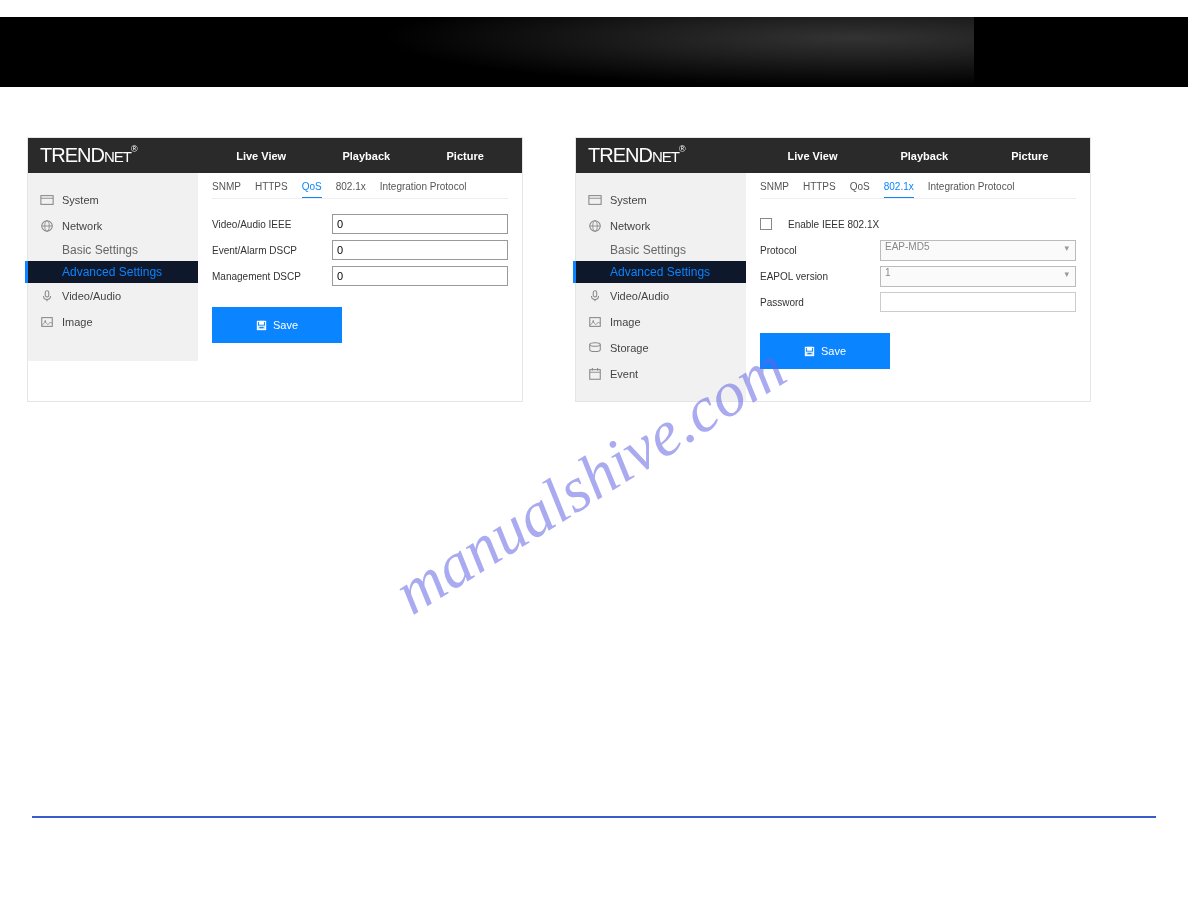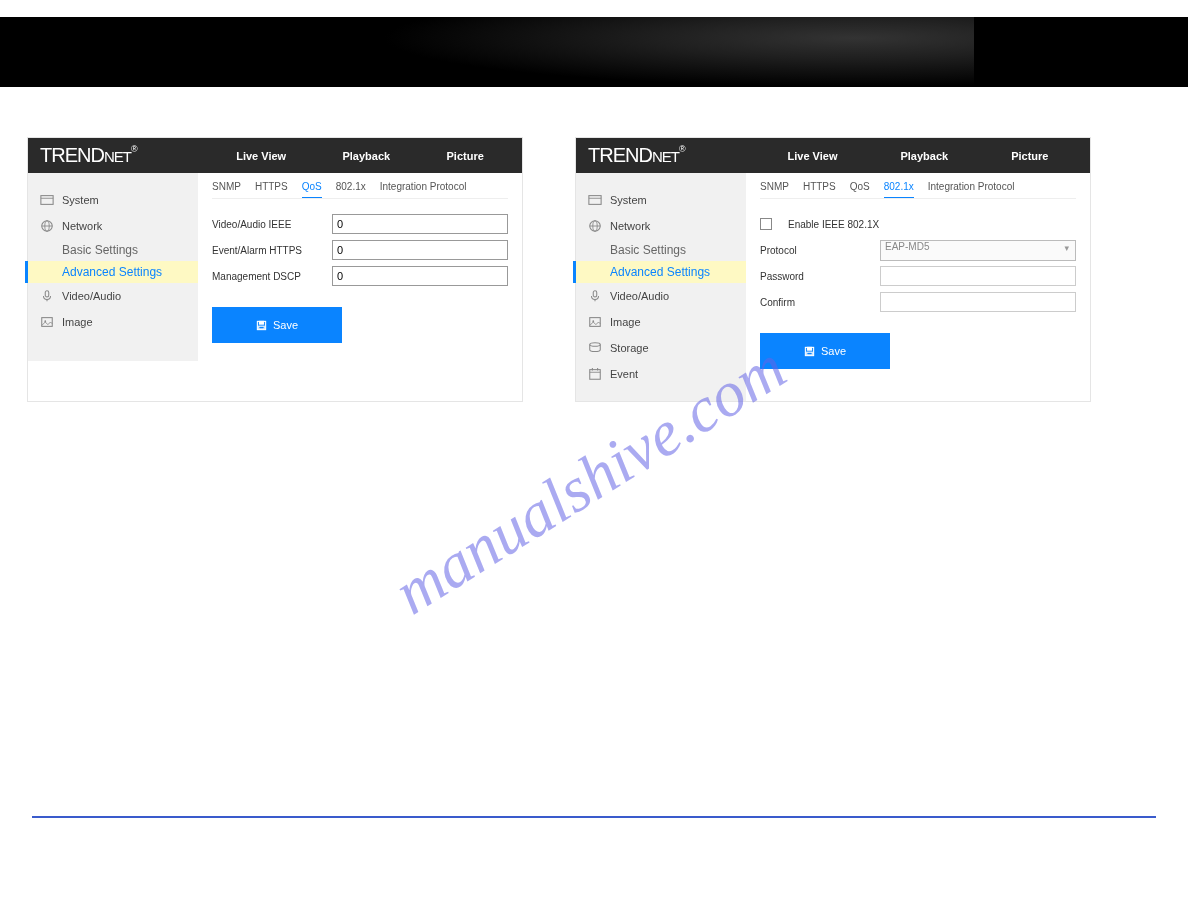--- a/index.html
+++ b/index.html
@@ -15,21 +15,21 @@
   .brand { font-family: Arial Black, Arial, sans-serif; font-weight: 400; font-size: 20px; letter-spacing: -1px; padding: 0 12px; width: 170px; }
   .brand .small { font-size: 15px; }
   .brand sup { font-size: 9px; vertical-align: top; }
   .hmenu { display: flex; flex: 1; justify-content: space-around; font-size: 11px; font-weight: bold; padding: 0 10px; }
   .hmenu div { cursor: pointer; }
 
   .panel-body { display: flex; }
   .sidebar { width: 170px; background: #f1f1f1; padding: 14px 0; min-height: 160px; }
   .side-item { display: flex; align-items: center; gap: 8px; padding: 6px 12px; font-size: 11px; color: #444; cursor: pointer; }
   .side-sub { padding-left: 34px; font-size: 12px; color: #666; cursor: pointer; height: 22px; display: flex; align-items: center; }
-  .side-sub.active { color: #0a84ff; border-left: 3px solid #0a84ff; margin-left: -3px; background: #fef9c3; }
+  .side-sub.active { color: #0a84ff; border-left: 3px solid #0a84ff; margin-left: -3px; background: #0f172a; }
   .side-icon { width: 14px; height: 14px; display: inline-block; color: #888; }
 
   .content { flex: 1; padding: 8px 14px 18px 14px; font-size: 11px; color: #333; }
   .tabs { display: flex; gap: 14px; border-bottom: 1px solid #eee; padding-bottom: 6px; margin-bottom: 12px; font-size: 10px; }
   .tab { color: #555; cursor: pointer; }
   .tab.active { color: #0a84ff; border-bottom: 1px solid #0a84ff; padding-bottom: 4px; margin-bottom: -6px; }
 
   .form-row { display: flex; align-items: center; height: 26px; gap: 10px; }
   .form-label { width: 110px; font-size: 10px; color: #333; }
   .form-input { flex: 1; border: 1px solid #999; height: 20px; padding: 0 4px; font-size: 11px; background: #fff; }
@@ -102,21 +102,21 @@
           <div class="tab">HTTPS</div>
           <div class="tab active">QoS</div>
           <div class="tab">802.1x</div>
           <div class="tab">Integration Protocol</div>
         </div>
         <div class="form-row">
           <div class="form-label">Video/Audio IEEE</div>
           <input class="form-input" value="0" style="">
         </div>
         <div class="form-row">
-          <div class="form-label">Event/Alarm HTTPS</div>
+          <div class="form-label">Event/Alarm DSCP</div>
           <input class="form-input" value="0" style="">
         </div>
         <div class="form-row">
           <div class="form-label">Management DSCP</div>
           <input class="form-input" value="0" style="">
         </div>
         <button class="save-btn">
           <svg class="save-icon" viewBox="0 0 16 16" fill="none" stroke="#fff" stroke-width="1.6">
               <rect x="2" y="2" width="12" height="12"></rect>
               <rect x="5" y="2" width="6" height="4" fill="#fff"></rect>
@@ -199,25 +199,25 @@
         </div>
         <div class="form-row">
           <span class="chk"></span>
           <span style="font-size:10px;">Enable IEEE 802.1X</span>
         </div>
         <div class="form-row">
           <div class="form-label">Protocol</div>
           <div class="form-select">EAP-MD5</div>
         </div>
         <div class="form-row">
+          <div class="form-label">EAPOL version</div>
+          <div class="form-select">1</div>
+        </div>
+        <div class="form-row">
           <div class="form-label">Password</div>
-          <input type="password" class="form-input" style="border-color: rgb(204, 204, 204);" value="">
-        </div>
-        <div class="form-row">
-          <div class="form-label">Confirm</div>
           <input type="password" class="form-input" style="border-color: rgb(204, 204, 204);" value="">
         </div>
         <button class="save-btn">
           <svg class="save-icon" viewBox="0 0 16 16" fill="none" stroke="#fff" stroke-width="1.6">
               <rect x="2" y="2" width="12" height="12"></rect>
               <rect x="5" y="2" width="6" height="4" fill="#fff"></rect>
               <rect x="4" y="9" width="8" height="4"></rect>
             </svg>
           <span>Save</span>
         </button>

